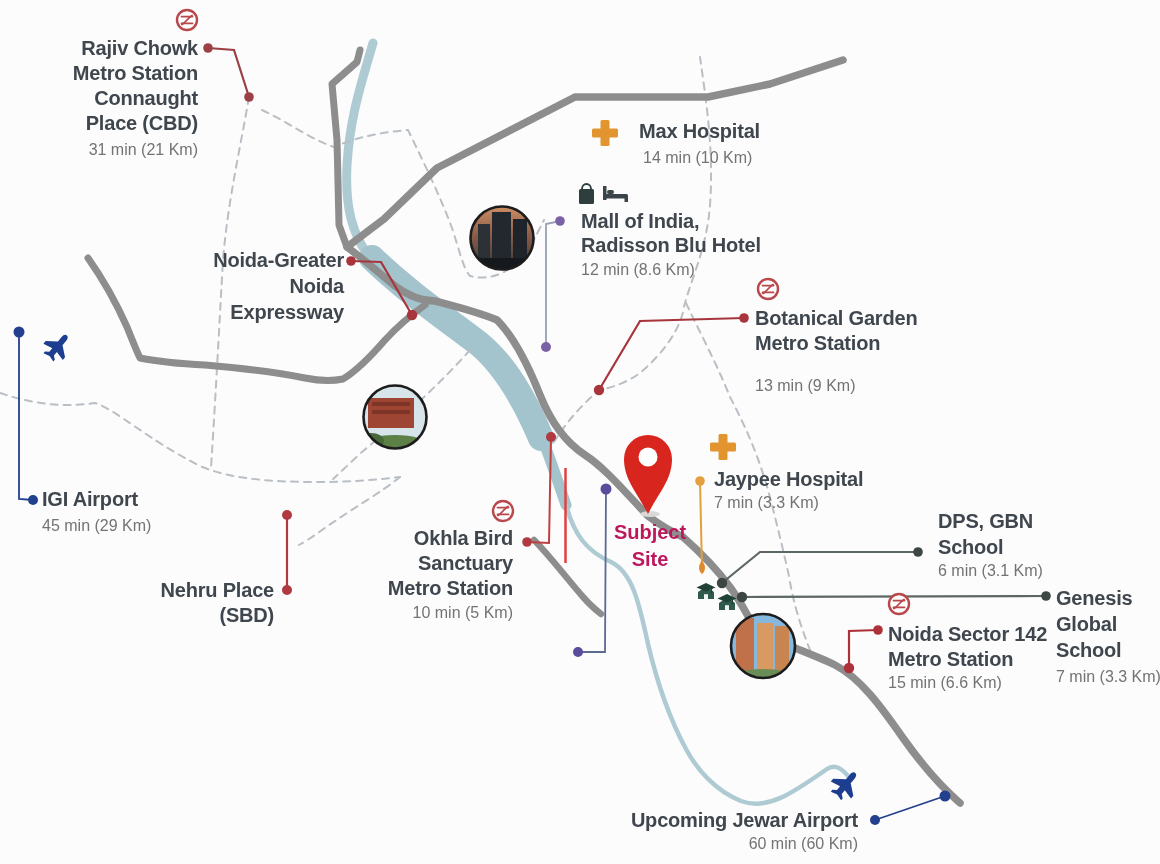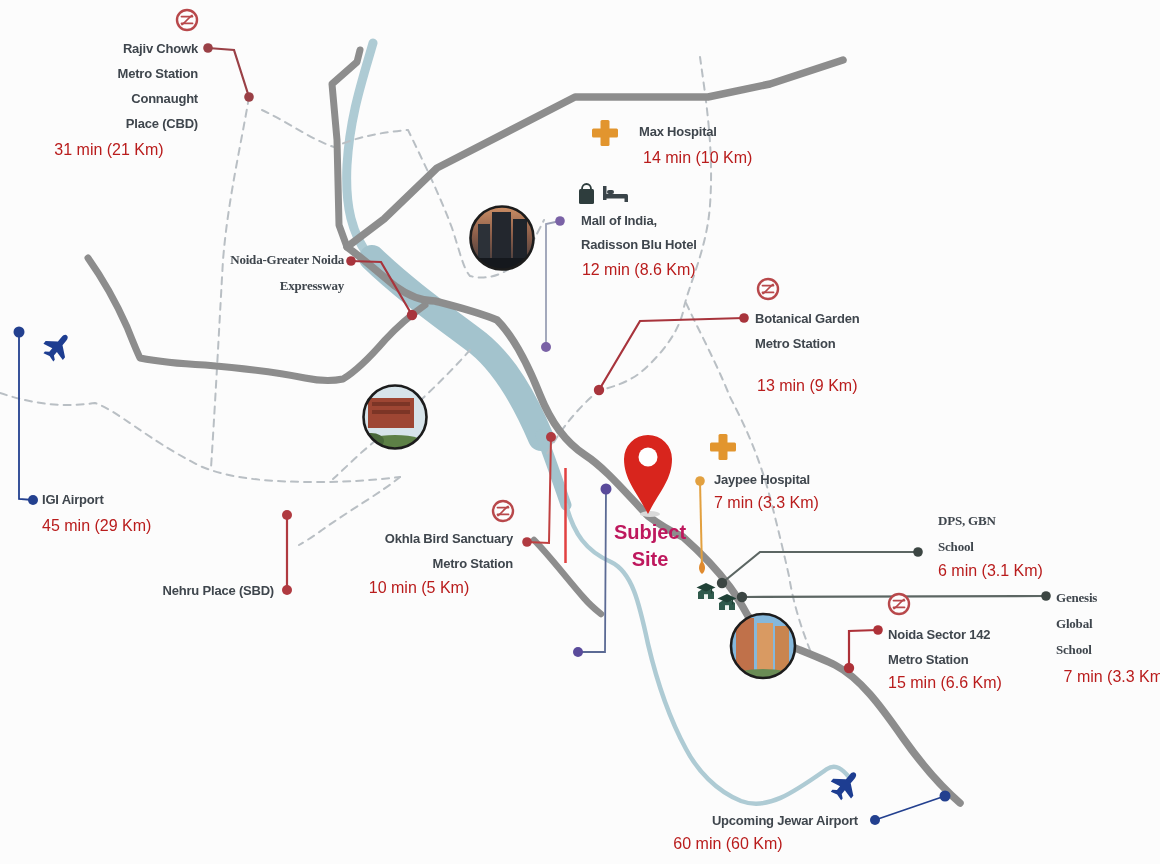--- a/index.html
+++ b/index.html
@@ -2,25 +2,25 @@
 <html><head>
 <meta charset="utf-8">
 <style>
   html,body{margin:0;padding:0;background:#ffffff;}
   .stage{
     position:relative;width:1160px;height:864px;overflow:hidden;
     background:#fcfcfc;font-family:"Liberation Sans",sans-serif;
   }
   .stage svg{position:absolute;left:0;top:0;}
   .loc{position:absolute;color:#3f464d;}
-  .nm{font-weight:700;font-size:13px;line-height:25px;letter-spacing:-0.2px;}
-  .tm{font-size:16px;line-height:22px;color:#b91c1c;margin-top:3px;font-weight:400;text-align:center;}
+  .nm{font-weight:700;font-size:20px;line-height:25px;letter-spacing:-0.2px;}
+  .tm{font-size:16px;line-height:22px;color:#737373;margin-top:3px;font-weight:400;}
   .r{text-align:right;}
   .c{text-align:center;}
-  .lh26 .nm{line-height:26px;font-family:Liberation Serif, serif;}
+  .lh26 .nm{line-height:26px;}
   .subject-label .nm{color:#be185d;font-size:20px;line-height:27px;letter-spacing:0;}
 </style>
 </head>
 <body>
 
 <div class="stage">
 
 <svg width="1160" height="864" viewBox="0 0 1160 864">
   <defs>
     <g id="metro">

